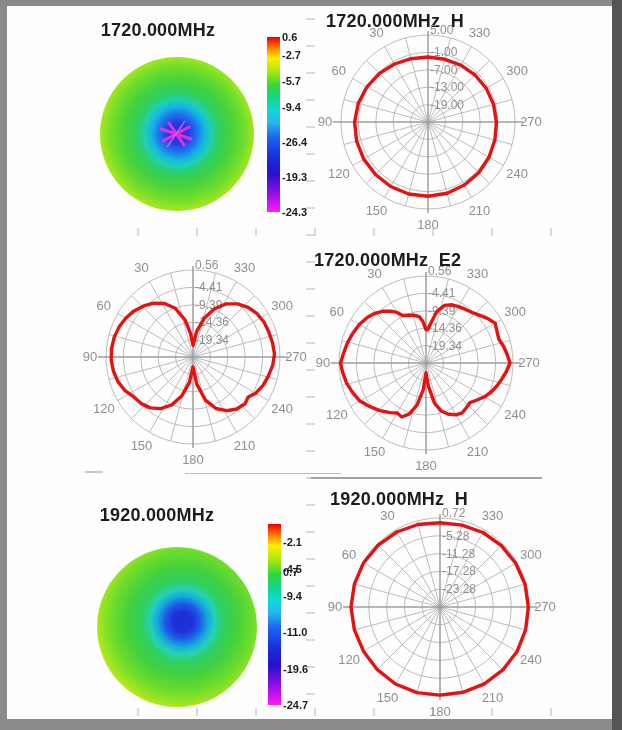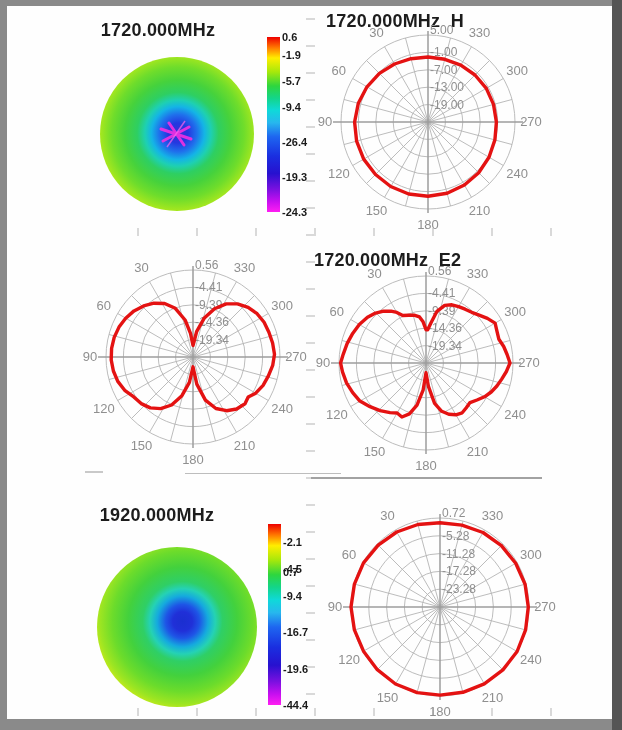--- a/index.html
+++ b/index.html
@@ -113,21 +113,21 @@
         <line x1="6" y1="14" x2="36" y2="24"></line>
       </g>
       <g stroke="#ff66ee" stroke-width="1.5" opacity="0.7">
         <line x1="12" y1="32" x2="30" y2="6"></line>
       </g>
     </svg>
   </div>
   <div id="cbar1720" class="colorbar"></div>
   <div id="cbl1720" class="colorbar-labels">
       <div class="cb-label" style="top: -6px;">0.6</div>
-      <div class="cb-label" style="top: 11.5703px;">-1.9</div>
+      <div class="cb-label" style="top: 11.5703px;">-2.7</div>
       <div class="cb-label" style="top: 38.2771px;">-5.7</div>
       <div class="cb-label" style="top: 64.2811px;">-9.4</div>
       <div class="cb-label" style="top: 99.4217px;">-26.4</div>
       <div class="cb-label" style="top: 133.859px;">-19.3</div>
       <div class="cb-label" style="top: 169px;">-24.3</div>
     </div>
 
   <div class="panel-title" style="left:326px;top:11px;">1720.000MHz  H</div>
   <svg id="polar-h1720" class="polar" width="250" height="250" viewBox="0 0 250 250">
       <circle cx="125" cy="125" r="87" fill="none" stroke="#b4b4b4" stroke-width="0.9"></circle>
@@ -272,25 +272,26 @@
     </svg>
 
   <div class="panel-title t-center" style="left:157px;top:505px;">1920.000MHz</div>
   <div id="blob1920" class="blob"></div>
   <div id="cbar1920" class="colorbar"></div>
   <div id="cbl1920" class="colorbar-labels">
       <div class="cb-label" style="top: -6px; margin-top: 48px;">0.7</div>
       <div class="cb-label" style="top: 11.815px;">-2.1</div>
       <div class="cb-label" style="top: 38.8937px;">-4.5</div>
       <div class="cb-label" style="top: 65.9724px;">-9.4</div>
-      <div class="cb-label" style="top: 102.315px;">-16.7</div>
+      <div class="cb-label" style="top: 102.315px;">-11.0</div>
       <div class="cb-label" style="top: 138.657px;">-19.6</div>
-      <div class="cb-label" style="top: 175px;">-44.4</div>
+      <div class="cb-label" style="top: 175px;">-24.7</div>
     </div>
 
+  <div class="panel-title" style="left:330px;top:489px;">1920.000MHz  H</div>
   <svg id="polar-h1920" class="polar" width="250" height="250" viewBox="0 0 250 250">
       <circle cx="125" cy="125" r="89" fill="none" stroke="#b4b4b4" stroke-width="0.9"></circle>
       <circle cx="125" cy="125" r="71.2" fill="none" stroke="#b4b4b4" stroke-width="0.9"></circle>
       <circle cx="125" cy="125" r="53.4" fill="none" stroke="#b4b4b4" stroke-width="0.9"></circle>
       <circle cx="125" cy="125" r="35.6" fill="none" stroke="#b4b4b4" stroke-width="0.9"></circle>
       <circle cx="125" cy="125" r="17.8" fill="none" stroke="#b4b4b4" stroke-width="0.9"></circle>
       <line x1="125" y1="125" x2="101.96510498587566" y2="39.032601460272915" stroke="#b4b4b4" stroke-width="0.9"></line>
       <line x1="125" y1="125" x2="80.5" y2="47.923739063184954" stroke="#b4b4b4" stroke-width="0.9"></line>
       <line x1="125" y1="125" x2="62.067496474397274" y2="62.06749647439727" stroke="#b4b4b4" stroke-width="0.9"></line>
       <line x1="125" y1="125" x2="47.92373906318497" y2="80.5" stroke="#b4b4b4" stroke-width="0.9"></line>

